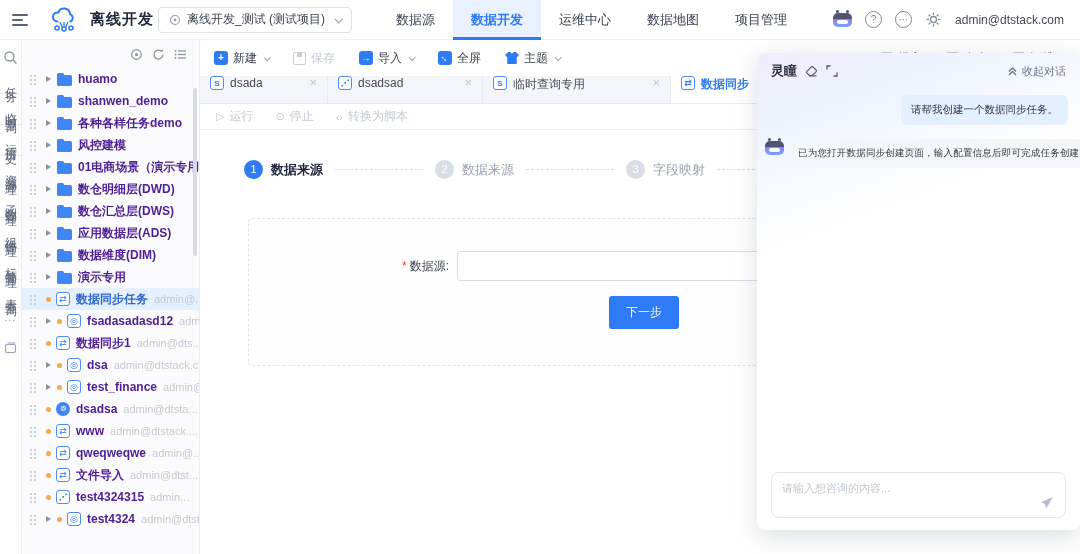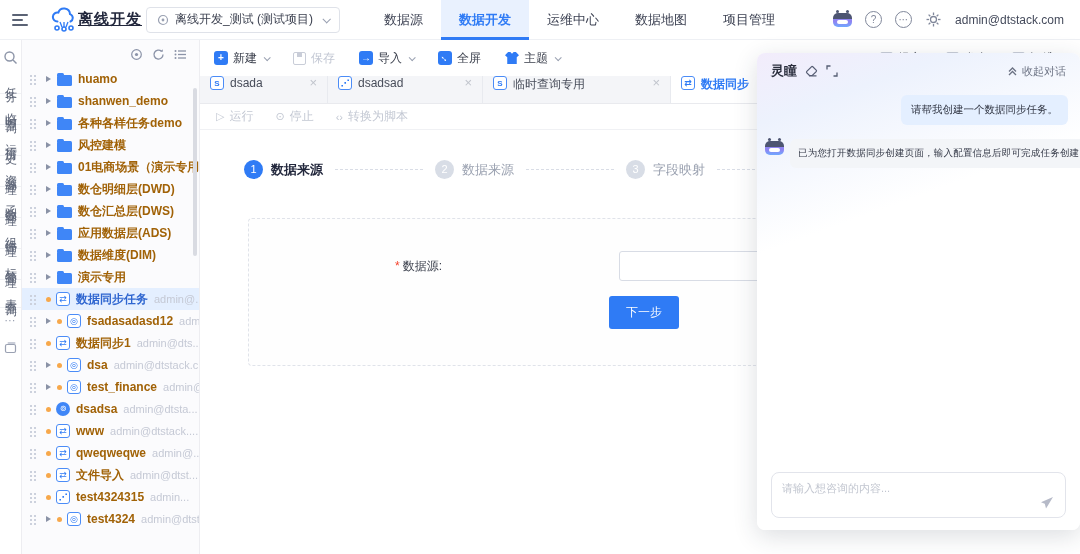--- a/index.html
+++ b/index.html
@@ -5,21 +5,21 @@
   *{margin:0;padding:0;box-sizing:border-box;font-family:"Liberation Sans","DejaVu Sans",sans-serif;}
   html,body{background:#fff;}
   .app{position:relative;width:1080px;height:554px;overflow:hidden;background:#fff;}
 
   
   .hdr{position:absolute;left:0;top:0;width:1080px;height:40px;background:#fff;border-bottom:1px solid #eef0f4;display:flex;align-items:center;z-index:60;}
   .burger{width:16px;height:12px;margin-left:12px;display:flex;flex-direction:column;justify-content:space-between;cursor:pointer;}
   .burger i{display:block;height:2px;background:#5b6375;border-radius:1px;}
   .burger i:nth-child(2){width:70%;}
   .logo{margin-left:22px;display:flex;align-items:center;}
-  .app-title{margin-left:0;font-size:15px;font-weight:bold;color:#23283d;letter-spacing:1px;text-decoration:underline;}
+  .app-title{margin-left:12px;font-size:15px;font-weight:bold;color:#23283d;letter-spacing:1px;}
   .proj{margin-left:4px;height:26px;border:1px solid #dfe2e9;border-radius:4px;display:flex;align-items:center;padding:0 10px;gap:6px;color:#3a3f4e;font-size:12px;background:#fff;cursor:pointer;}
   .proj .chev{margin-left:4px;}
   .chev{width:6px;height:6px;border-right:1.4px solid #9aa1b2;border-bottom:1.4px solid #9aa1b2;transform:rotate(45deg) translateY(-1px);display:inline-block;}
   .nav{display:flex;margin-left:26px;height:40px;}
   .nav-item{padding:0 18px;line-height:39px;font-size:13px;color:#3c4152;cursor:pointer;}
   .nav-item.active{background:#e9f1fe;color:#2f7bf5;box-shadow:inset 0 -3px 0 #2f7bf5;font-weight:bold;}
   .hdr-right{margin-left:auto;display:flex;align-items:center;gap:13px;padding-right:16px;}
   .robot{position:relative;width:19px;height:14px;border-radius:5px;background:linear-gradient(180deg,#4d5572 0 42%,#8f84f2 42% 62%,#70a8ff 100%);display:inline-block;}
   .robot::before{content:"";position:absolute;top:-3px;left:3px;width:3px;height:3px;border-radius:50%;background:#4d5572;box-shadow:10px 0 0 #4d5572;}
   .robot::after{content:"";position:absolute;left:4px;bottom:3px;width:11px;height:4px;border-radius:2px;background:#fff;}
@@ -46,21 +46,21 @@
   .node-icon{width:14px;height:14px;margin-right:6px;flex:none;position:relative;}
   .ic-folder{width:15px;height:11px;background:#3f86f7;border-radius:1.5px;margin-top:2px;}
   .ic-folder::before{content:"";position:absolute;top:-2px;left:0;width:7px;height:3px;background:#3f86f7;border-radius:1.5px 1.5px 0 0;}
   .ic-sync,.ic-workflow,.ic-notebook,.ic-sql{border:1px solid #4b8cf7;border-radius:3px;background:#fff;color:#2f7bf5;font-size:9px;line-height:12px;text-align:center;}
   .ic-sync::before{content:"⇄";}
   .ic-workflow::before{content:"◎";}
   .ic-notebook::before{content:"⋰";font-weight:bold;}
   .ic-sql::before{content:"S";font-weight:bold;font-size:8px;}
   .ic-spark{border-radius:50%;background:#3f86f7;color:#fff;font-size:8px;line-height:14px;text-align:center;}
   .ic-spark::before{content:"⊚";}
-  .tname{font-weight:bold;color:#a16207;}
+  .tname{font-weight:bold;color:#4c1d95;}
   .trow.selected .tname{color:#2f66d0;}
   .tsuffix{margin-left:6px;font-size:11px;color:#c5c9d5;}
   .tree-scrollbar{position:absolute;right:2px;top:48px;width:4px;height:168px;background:#d9dbe2;border-radius:2px;}
 
   
   .main{position:absolute;left:200px;top:40px;width:880px;height:514px;background:#fff;}
   .toolbar{height:36px;display:flex;align-items:center;padding:0 14px;gap:24px;background:#fff;}
   .tbtn{display:flex;align-items:center;gap:5px;font-size:12px;color:#383d4a;cursor:pointer;white-space:nowrap;}
   .tbtn .chev{width:5px;height:5px;margin-left:2px;}
   .tbtn.dis{color:#c2c7d3;cursor:default;}
@@ -88,21 +88,21 @@
   .content{position:relative;height:424px;background:#fff;}
   .steps{position:absolute;left:44px;top:30px;display:flex;align-items:center;}
   .step{display:flex;align-items:center;}
   .scircle{width:19px;height:19px;border-radius:50%;background:#d8dde6;color:#fff;font-size:11px;line-height:19px;text-align:center;flex:none;}
   .slabel{margin-left:8px;font-size:13px;color:#9aa1b0;}
   .sdash{width:88px;border-top:1px dashed #d9dde6;margin:0 12px;}
   .step.active .scircle{background:#2f7bf5;}
   .step.active .slabel{color:#23283d;font-weight:bold;}
 
   .form-panel{position:absolute;left:48px;top:88px;width:792px;height:148px;border:1px dashed #e0e3ea;border-radius:4px;background:#fefefe;}
-  .form-row{position:absolute;left:8px;top:32px;display:flex;align-items:center;width:100%;justify-content:space-between;}
+  .form-row{position:absolute;left:15px;top:32px;display:flex;align-items:center;width:100%;}
   .form-label{width:185px;text-align:right;font-size:12px;color:#3a3f4c;}
   .req{color:#f5432d;margin-right:3px;}
   .sel{margin-left:8px;width:428px;height:30px;border:1px solid #d8dce5;border-radius:3px;background:#fff;cursor:text;}
   .next{position:absolute;left:50%;transform:translateX(-50%);top:77px;background:#2f7bf5;color:#ffffff;border:none;border-radius:3px;font-size:12px;padding:8px 17px;cursor:pointer;}
 
   
   .assistant{position:absolute;left:757px;top:53px;width:323px;height:477px;background:linear-gradient(160deg,#f2ecfb 0%,#edf2fd 12%,#ffffff 34%);border-radius:8px;box-shadow:0 6px 24px rgba(40,48,66,.16);z-index:80;overflow:hidden;}
   .a-head{height:36px;display:flex;align-items:center;padding:0 14px;gap:8px;}
   .a-title{font-size:13px;font-weight:bold;color:#2b2f3e;}
   .a-collapse{margin-left:auto;display:flex;align-items:center;gap:4px;font-size:11px;color:#6b7283;cursor:pointer;}

